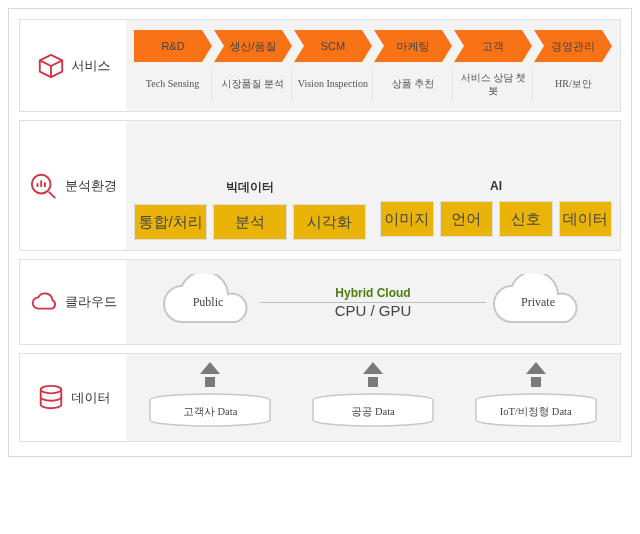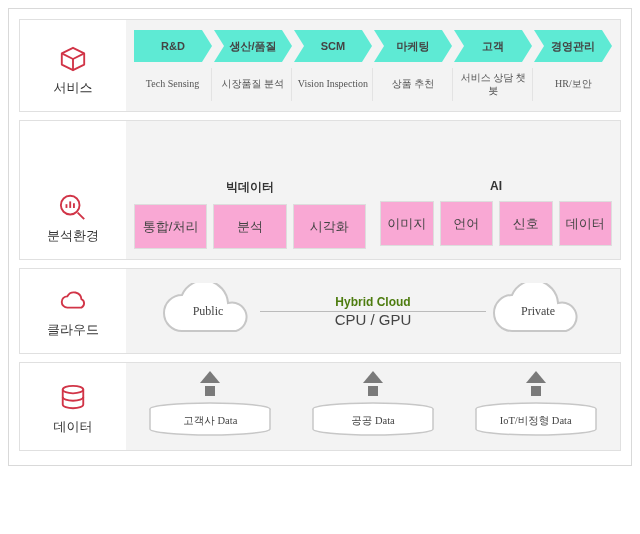--- a/index.html
+++ b/index.html
@@ -19,23 +19,22 @@
     display: flex;
     align-items: stretch;
     border: 1px solid #e0e0e0;
     margin-bottom: 8px;
     background: #fff;
   }
   .row-left {
     width: 106px;
     min-width: 106px;
     display: flex;
-    flex-direction: column;
-    align-items: center;
-    justify-content: flex-end;
+    align-items: center;
+    justify-content: center;
     gap: 6px;
     padding: 14px 4px;
   }
   .row-left .label {
     font-size: 13px;
     color: #333;
     font-weight: 500;
   }
   .row-right {
     flex: 1;
@@ -49,29 +48,28 @@
   
   .chevrons {
     display: flex;
     gap: 2px;
     margin-bottom: 6px;
   }
   .chev {
     position: relative;
     height: 32px;
     flex: 1;
-    background: #5eead4;
+    background: #f97316;
     color: #444;
     font-size: 11px;
     display: flex;
     align-items: center;
     justify-content: center;
     clip-path: polygon(0 0, calc(100% - 10px) 0, 100% 50%, calc(100% - 10px) 100%, 0 100%, 10px 50%);
     padding: 0 10px;
-    font-weight: bold;
   }
   .chev:first-child {
     clip-path: polygon(0 0, calc(100% - 10px) 0, 100% 50%, calc(100% - 10px) 100%, 0 100%);
   }
   .subs {
     display: flex;
     gap: 2px;
     font-family: Liberation Serif, serif;
   }
   .sub {
@@ -103,24 +101,24 @@
     font-weight: 600;
     margin-bottom: 8px;
     margin-top: 48px;
   }
   .boxes {
     display: flex;
     gap: 6px;
   }
   .box {
     flex: 1;
-    height: 45px;
-    background: #f9a8d4;
+    height: 36px;
+    background: #eab308;
     border: 1px solid #ddd;
-    font-size: 13px;
+    font-size: 15px;
     color: #444;
     display: flex;
     align-items: center;
     justify-content: center;
   }
 
   
   .cloud-row .row-right {
     display: flex;
     align-items: center;

